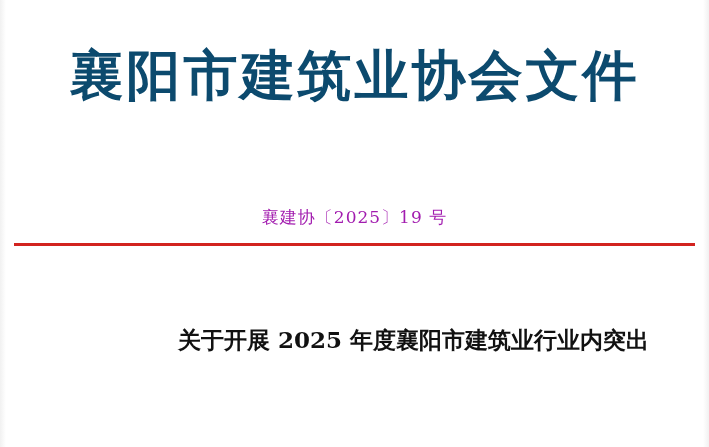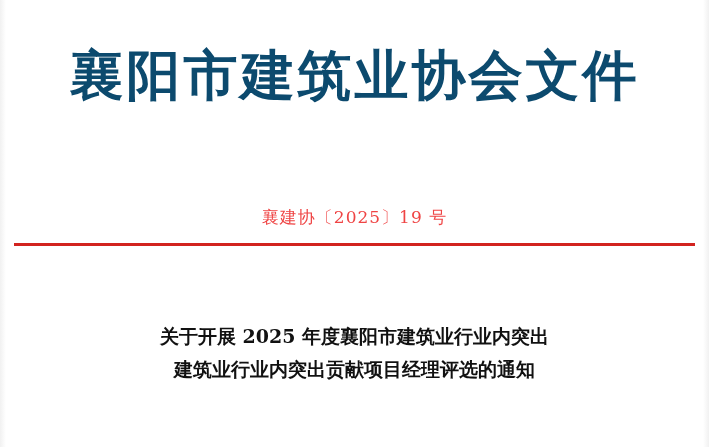--- a/index.html
+++ b/index.html
@@ -35,46 +35,46 @@
     line-height: 1.15;
     white-space: nowrap;
   }
   
   .doc-number {
     position: absolute;
     top: 206px;
     left: 0;
     width: 709px;
     text-align: center;
-    color: #ef4444;
+    color: #a21caf;
     font-family: "DejaVu Serif", serif;
     font-size: 17px;
     letter-spacing: 1px;
     white-space: nowrap;
   }
   
   .red-rule {
     position: absolute;
     top: 243px;
     left: 14px;
     width: 681px;
     height: 3px;
     background: #d2231f;
   }
   
   .doc-title {
     position: absolute;
     top: 320px;
     left: 60px;
     width: 589px;
-    text-align: center;
+    text-align: right;
     color: #111111;
     font-family: "DejaVu Serif", serif;
     font-weight: bold;
-    font-size: 19px;
+    font-size: 23px;
     line-height: 1.72;
     letter-spacing: 0px;
   }
   .doc-title .line {
     display: block;
     white-space: nowrap;
   }
   
   .scan-edge-left {
     position: absolute;
@@ -98,16 +98,15 @@
   <div class="scan-edge-right"></div>
 
   <div class="masthead">襄阳市建筑业协会文件</div>
 
   <div class="doc-number">襄建协〔2025〕19 号</div>
 
   <div class="red-rule"></div>
 
   <div class="doc-title">
     <span class="line">关于开展 2025 年度襄阳市建筑业行业内突出</span>
-    <span class="line">建筑业行业内突出贡献项目经理评选的通知</span>
   </div>
 
 </div>
 
 </body></html>

